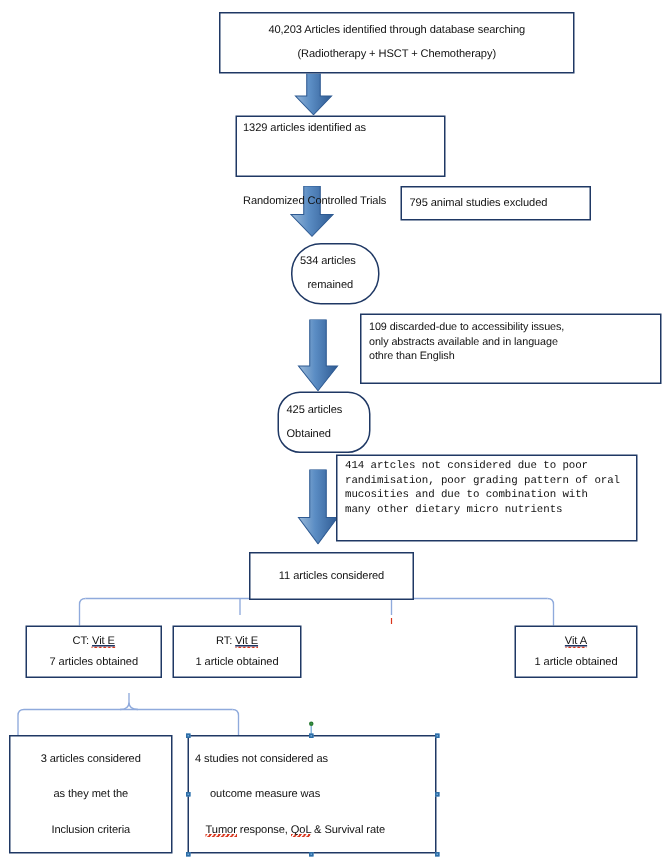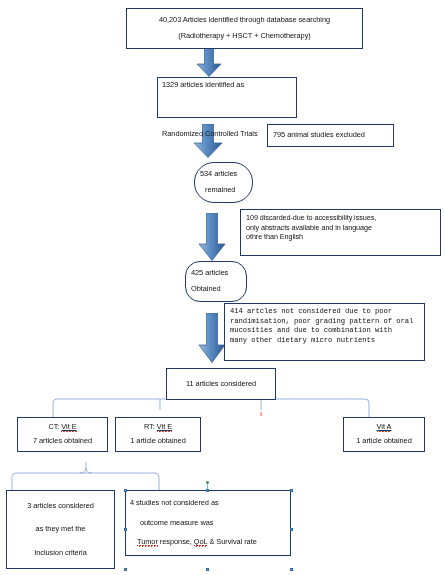--- a/index.html
+++ b/index.html
@@ -149,21 +149,21 @@
       <g fill="none" stroke="#8FAADC" stroke-width="0.9">
         <path d="M86,0 L86,6"></path>
         <path d="M80,11 Q86,11 86,6 Q86,11 92,11"></path>
         <path d="M16,11 L155,11"></path>
         <path d="M16,11 Q12,11 12,15 L12,30"></path>
         <path d="M155,11 Q159,11 159,15 L159,30"></path>
       </g>
     </svg>
   </div>
 
-  <div class="box ctr spaced" style="left:126px;top:8px;width:237px;height:41px;">
+  <div class="box ctr spaced" style="left:146px;top:8px;width:237px;height:41px;">
     <span class="ln">40,203  Articles identified through database searching</span>
     <span class="ln">(Radiotherapy + HSCT + Chemotherapy)</span>
   </div>
 
   <div class="box lft spaced" style="left:157px;top:77px;width:140px;height:41px;gap:40px;">
     <span class="ln">1329 articles identified as</span>
     <span class="ln">Randomized Controlled Trials</span>
   </div>
 
   <div class="box lft" style="left:267px;top:124px;width:127px;height:23px;padding-left:5px;">
@@ -221,21 +221,21 @@
     </span>
     <span class="ln">1 article obtained</span>
   </div>
 
   <div class="box ctr spaced" style="left:6px;top:490px;width:109px;height:79px;">
     <span class="ln">3 articles considered</span>
     <span class="ln">as they met   the</span>
     <span class="ln">Inclusion criteria</span>
   </div>
 
-  <div class="box lft spaced" style="left:125px;top:490px;width:166px;height:66px;border-color:#1F3864;padding-left:4px;">
+  <div class="box lft spaced" style="left:125px;top:490px;width:166px;height:79px;border-color:#1F3864;padding-left:4px;">
     <span class="ln">4 studies not considered as</span>
     <span class="ln" style="padding-left:10px;">outcome measure was</span>
     <span class="ln" style="padding-left:7px;">
       <span class="sq">Tumor</span><span> response, </span><span class="sq">QoL</span><span> &amp;  Survival rate</span>
     </span>
   </div>
 
   <div class="rotline" style="left:207px;top:484px;height:7px;"></div>
   <div class="handle green" style="left:206px;top:481px;"></div>
   <div class="handle" style="left:123.5px;top:488.5px;"></div>

